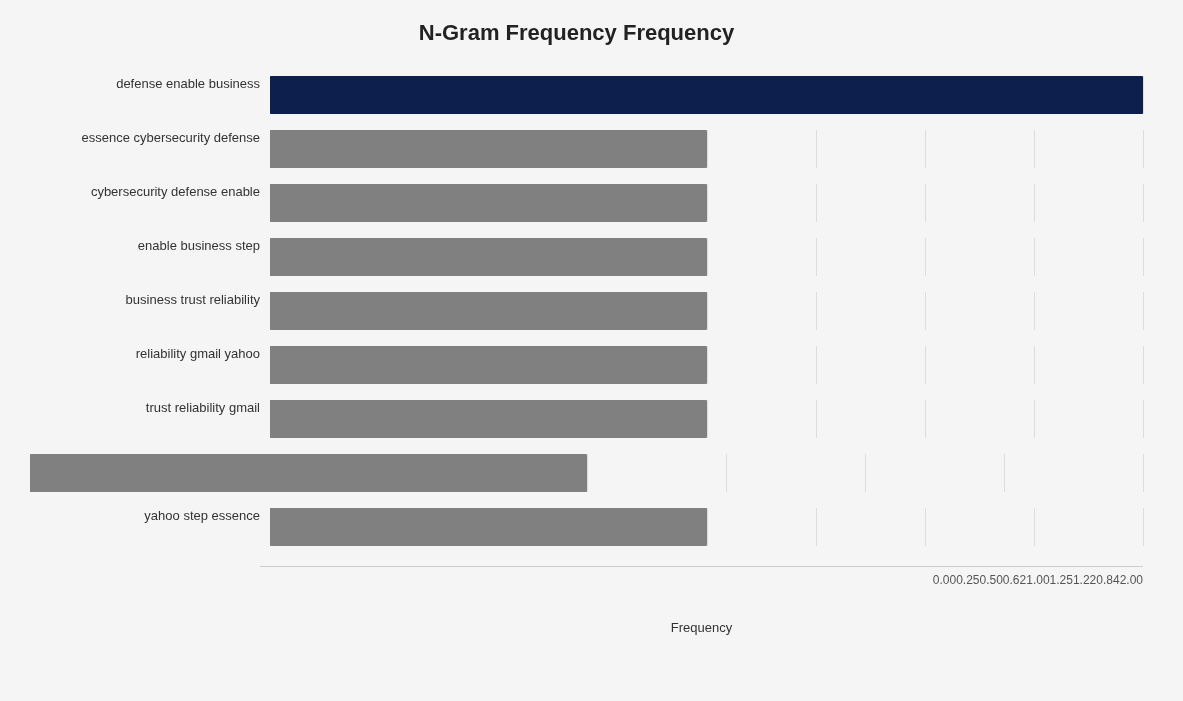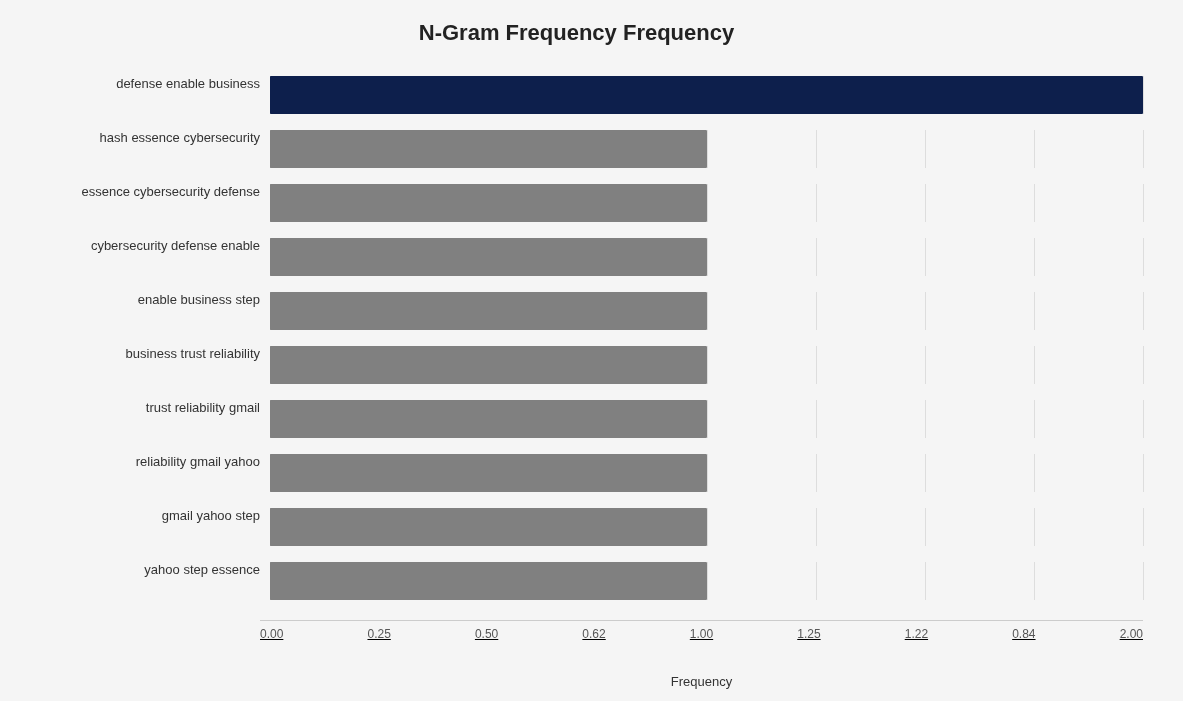--- a/index.html
+++ b/index.html
@@ -63,23 +63,22 @@
     }
     .x-axis-area {
       margin-left: 250px;
       position: relative;
       height: 50px;
       border-top: 1px solid #ccc;
       margin-top: 4px;
     }
     .x-axis-ticks {
       display: flex;
-      justify-content: space-between;
-      position: relative;
-      text-decoration: underline;
+      justify-content: flex-end;
+      position: relative;
     }
     .x-tick {
       display: flex;
       flex-direction: column;
       align-items: center;
       font-size: 12px;
       color: #555;
       padding-top: 6px;
     }
     .x-axis-label {
@@ -107,35 +106,20 @@
           <div style="position: absolute; left: 37.5%; top: 0px; width: 1px; height: 100%; background: rgb(221, 221, 221); z-index: 0;"></div>
           <div style="position: absolute; left: 50%; top: 0px; width: 1px; height: 100%; background: rgb(221, 221, 221); z-index: 0;"></div>
           <div style="position: absolute; left: 62.5%; top: 0px; width: 1px; height: 100%; background: rgb(221, 221, 221); z-index: 0;"></div>
           <div style="position: absolute; left: 75%; top: 0px; width: 1px; height: 100%; background: rgb(221, 221, 221); z-index: 0;"></div>
           <div style="position: absolute; left: 87.5%; top: 0px; width: 1px; height: 100%; background: rgb(221, 221, 221); z-index: 0;"></div>
           <div style="position: absolute; left: 100%; top: 0px; width: 1px; height: 100%; background: rgb(221, 221, 221); z-index: 0;"></div>
           <div class="bar-fill highlight" style="width: 100%; position: relative; z-index: 1;"></div>
         </div>
       </div>
       <div class="bar-row">
-        <div class="bar-label">hash essence cybersecurity</div>
-        <div class="bar-track" style="position: relative;">
-          <div style="position: absolute; left: 0%; top: 0px; width: 1px; height: 100%; background: rgb(170, 170, 170); z-index: 0;"></div>
-          <div style="position: absolute; left: 12.5%; top: 0px; width: 1px; height: 100%; background: rgb(221, 221, 221); z-index: 0;"></div>
-          <div style="position: absolute; left: 25%; top: 0px; width: 1px; height: 100%; background: rgb(221, 221, 221); z-index: 0;"></div>
-          <div style="position: absolute; left: 37.5%; top: 0px; width: 1px; height: 100%; background: rgb(221, 221, 221); z-index: 0;"></div>
-          <div style="position: absolute; left: 50%; top: 0px; width: 1px; height: 100%; background: rgb(221, 221, 221); z-index: 0;"></div>
-          <div style="position: absolute; left: 62.5%; top: 0px; width: 1px; height: 100%; background: rgb(221, 221, 221); z-index: 0;"></div>
-          <div style="position: absolute; left: 75%; top: 0px; width: 1px; height: 100%; background: rgb(221, 221, 221); z-index: 0;"></div>
-          <div style="position: absolute; left: 87.5%; top: 0px; width: 1px; height: 100%; background: rgb(221, 221, 221); z-index: 0;"></div>
-          <div style="position: absolute; left: 100%; top: 0px; width: 1px; height: 100%; background: rgb(221, 221, 221); z-index: 0;"></div>
-          <div class="bar-fill normal" style="width: 50%; position: relative; z-index: 1;"></div>
-        </div>
-      </div>
-      <div class="bar-row">
         <div class="bar-label">essence cybersecurity defense</div>
         <div class="bar-track" style="position: relative;">
           <div style="position: absolute; left: 0%; top: 0px; width: 1px; height: 100%; background: rgb(170, 170, 170); z-index: 0;"></div>
           <div style="position: absolute; left: 12.5%; top: 0px; width: 1px; height: 100%; background: rgb(221, 221, 221); z-index: 0;"></div>
           <div style="position: absolute; left: 25%; top: 0px; width: 1px; height: 100%; background: rgb(221, 221, 221); z-index: 0;"></div>
           <div style="position: absolute; left: 37.5%; top: 0px; width: 1px; height: 100%; background: rgb(221, 221, 221); z-index: 0;"></div>
           <div style="position: absolute; left: 50%; top: 0px; width: 1px; height: 100%; background: rgb(221, 221, 221); z-index: 0;"></div>
           <div style="position: absolute; left: 62.5%; top: 0px; width: 1px; height: 100%; background: rgb(221, 221, 221); z-index: 0;"></div>
           <div style="position: absolute; left: 75%; top: 0px; width: 1px; height: 100%; background: rgb(221, 221, 221); z-index: 0;"></div>
           <div style="position: absolute; left: 87.5%; top: 0px; width: 1px; height: 100%; background: rgb(221, 221, 221); z-index: 0;"></div>
@@ -182,51 +166,50 @@
           <div style="position: absolute; left: 37.5%; top: 0px; width: 1px; height: 100%; background: rgb(221, 221, 221); z-index: 0;"></div>
           <div style="position: absolute; left: 50%; top: 0px; width: 1px; height: 100%; background: rgb(221, 221, 221); z-index: 0;"></div>
           <div style="position: absolute; left: 62.5%; top: 0px; width: 1px; height: 100%; background: rgb(221, 221, 221); z-index: 0;"></div>
           <div style="position: absolute; left: 75%; top: 0px; width: 1px; height: 100%; background: rgb(221, 221, 221); z-index: 0;"></div>
           <div style="position: absolute; left: 87.5%; top: 0px; width: 1px; height: 100%; background: rgb(221, 221, 221); z-index: 0;"></div>
           <div style="position: absolute; left: 100%; top: 0px; width: 1px; height: 100%; background: rgb(221, 221, 221); z-index: 0;"></div>
           <div class="bar-fill normal" style="width: 50%; position: relative; z-index: 1;"></div>
         </div>
       </div>
       <div class="bar-row">
+        <div class="bar-label">reliability gmail yahoo</div>
+        <div class="bar-track" style="position: relative;">
+          <div style="position: absolute; left: 0%; top: 0px; width: 1px; height: 100%; background: rgb(170, 170, 170); z-index: 0;"></div>
+          <div style="position: absolute; left: 12.5%; top: 0px; width: 1px; height: 100%; background: rgb(221, 221, 221); z-index: 0;"></div>
+          <div style="position: absolute; left: 25%; top: 0px; width: 1px; height: 100%; background: rgb(221, 221, 221); z-index: 0;"></div>
+          <div style="position: absolute; left: 37.5%; top: 0px; width: 1px; height: 100%; background: rgb(221, 221, 221); z-index: 0;"></div>
+          <div style="position: absolute; left: 50%; top: 0px; width: 1px; height: 100%; background: rgb(221, 221, 221); z-index: 0;"></div>
+          <div style="position: absolute; left: 62.5%; top: 0px; width: 1px; height: 100%; background: rgb(221, 221, 221); z-index: 0;"></div>
+          <div style="position: absolute; left: 75%; top: 0px; width: 1px; height: 100%; background: rgb(221, 221, 221); z-index: 0;"></div>
+          <div style="position: absolute; left: 87.5%; top: 0px; width: 1px; height: 100%; background: rgb(221, 221, 221); z-index: 0;"></div>
+          <div style="position: absolute; left: 100%; top: 0px; width: 1px; height: 100%; background: rgb(221, 221, 221); z-index: 0;"></div>
+          <div class="bar-fill normal" style="width: 50%; position: relative; z-index: 1;"></div>
+        </div>
+      </div>
+      <div class="bar-row">
         <div class="bar-label">trust reliability gmail</div>
         <div class="bar-track" style="position: relative;">
           <div style="position: absolute; left: 0%; top: 0px; width: 1px; height: 100%; background: rgb(170, 170, 170); z-index: 0;"></div>
           <div style="position: absolute; left: 12.5%; top: 0px; width: 1px; height: 100%; background: rgb(221, 221, 221); z-index: 0;"></div>
           <div style="position: absolute; left: 25%; top: 0px; width: 1px; height: 100%; background: rgb(221, 221, 221); z-index: 0;"></div>
           <div style="position: absolute; left: 37.5%; top: 0px; width: 1px; height: 100%; background: rgb(221, 221, 221); z-index: 0;"></div>
           <div style="position: absolute; left: 50%; top: 0px; width: 1px; height: 100%; background: rgb(221, 221, 221); z-index: 0;"></div>
           <div style="position: absolute; left: 62.5%; top: 0px; width: 1px; height: 100%; background: rgb(221, 221, 221); z-index: 0;"></div>
           <div style="position: absolute; left: 75%; top: 0px; width: 1px; height: 100%; background: rgb(221, 221, 221); z-index: 0;"></div>
           <div style="position: absolute; left: 87.5%; top: 0px; width: 1px; height: 100%; background: rgb(221, 221, 221); z-index: 0;"></div>
           <div style="position: absolute; left: 100%; top: 0px; width: 1px; height: 100%; background: rgb(221, 221, 221); z-index: 0;"></div>
           <div class="bar-fill normal" style="width: 50%; position: relative; z-index: 1;"></div>
         </div>
       </div>
       <div class="bar-row">
-        <div class="bar-label">reliability gmail yahoo</div>
-        <div class="bar-track" style="position: relative;">
-          <div style="position: absolute; left: 0%; top: 0px; width: 1px; height: 100%; background: rgb(170, 170, 170); z-index: 0;"></div>
-          <div style="position: absolute; left: 12.5%; top: 0px; width: 1px; height: 100%; background: rgb(221, 221, 221); z-index: 0;"></div>
-          <div style="position: absolute; left: 25%; top: 0px; width: 1px; height: 100%; background: rgb(221, 221, 221); z-index: 0;"></div>
-          <div style="position: absolute; left: 37.5%; top: 0px; width: 1px; height: 100%; background: rgb(221, 221, 221); z-index: 0;"></div>
-          <div style="position: absolute; left: 50%; top: 0px; width: 1px; height: 100%; background: rgb(221, 221, 221); z-index: 0;"></div>
-          <div style="position: absolute; left: 62.5%; top: 0px; width: 1px; height: 100%; background: rgb(221, 221, 221); z-index: 0;"></div>
-          <div style="position: absolute; left: 75%; top: 0px; width: 1px; height: 100%; background: rgb(221, 221, 221); z-index: 0;"></div>
-          <div style="position: absolute; left: 87.5%; top: 0px; width: 1px; height: 100%; background: rgb(221, 221, 221); z-index: 0;"></div>
-          <div style="position: absolute; left: 100%; top: 0px; width: 1px; height: 100%; background: rgb(221, 221, 221); z-index: 0;"></div>
-          <div class="bar-fill normal" style="width: 50%; position: relative; z-index: 1;"></div>
-        </div>
-      </div>
-      <div class="bar-row">
-        <div class="bar-label">gmail yahoo step</div>
         <div class="bar-track" style="position: relative;">
           <div style="position: absolute; left: 0%; top: 0px; width: 1px; height: 100%; background: rgb(170, 170, 170); z-index: 0;"></div>
           <div style="position: absolute; left: 12.5%; top: 0px; width: 1px; height: 100%; background: rgb(221, 221, 221); z-index: 0;"></div>
           <div style="position: absolute; left: 25%; top: 0px; width: 1px; height: 100%; background: rgb(221, 221, 221); z-index: 0;"></div>
           <div style="position: absolute; left: 37.5%; top: 0px; width: 1px; height: 100%; background: rgb(221, 221, 221); z-index: 0;"></div>
           <div style="position: absolute; left: 50%; top: 0px; width: 1px; height: 100%; background: rgb(221, 221, 221); z-index: 0;"></div>
           <div style="position: absolute; left: 62.5%; top: 0px; width: 1px; height: 100%; background: rgb(221, 221, 221); z-index: 0;"></div>
           <div style="position: absolute; left: 75%; top: 0px; width: 1px; height: 100%; background: rgb(221, 221, 221); z-index: 0;"></div>
           <div style="position: absolute; left: 87.5%; top: 0px; width: 1px; height: 100%; background: rgb(221, 221, 221); z-index: 0;"></div>
           <div style="position: absolute; left: 100%; top: 0px; width: 1px; height: 100%; background: rgb(221, 221, 221); z-index: 0;"></div>

